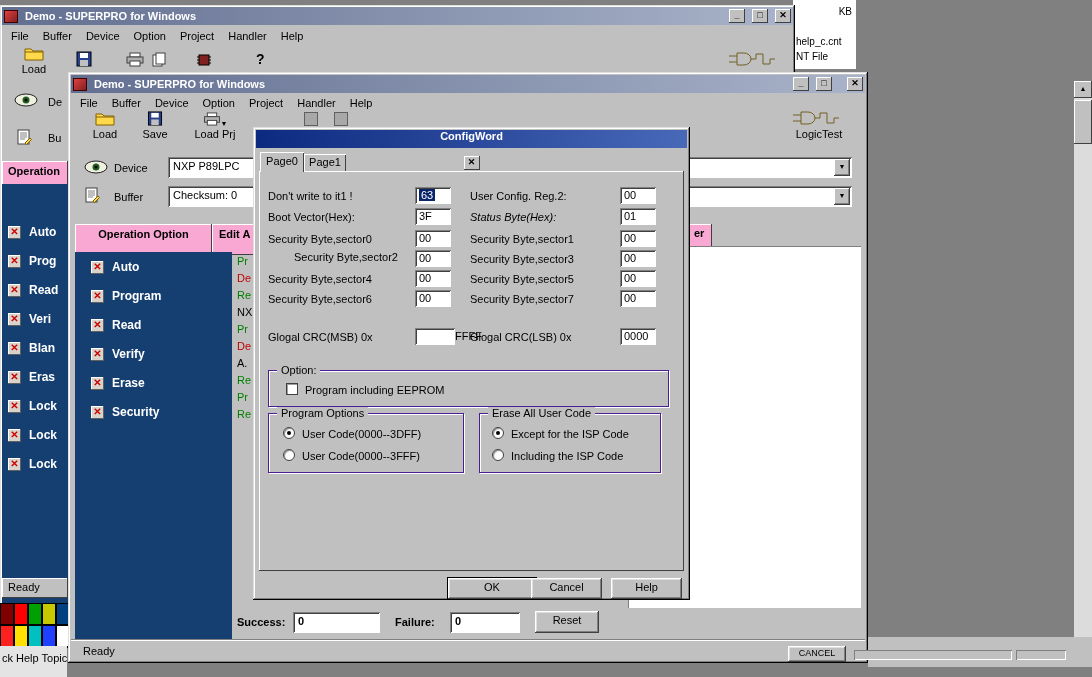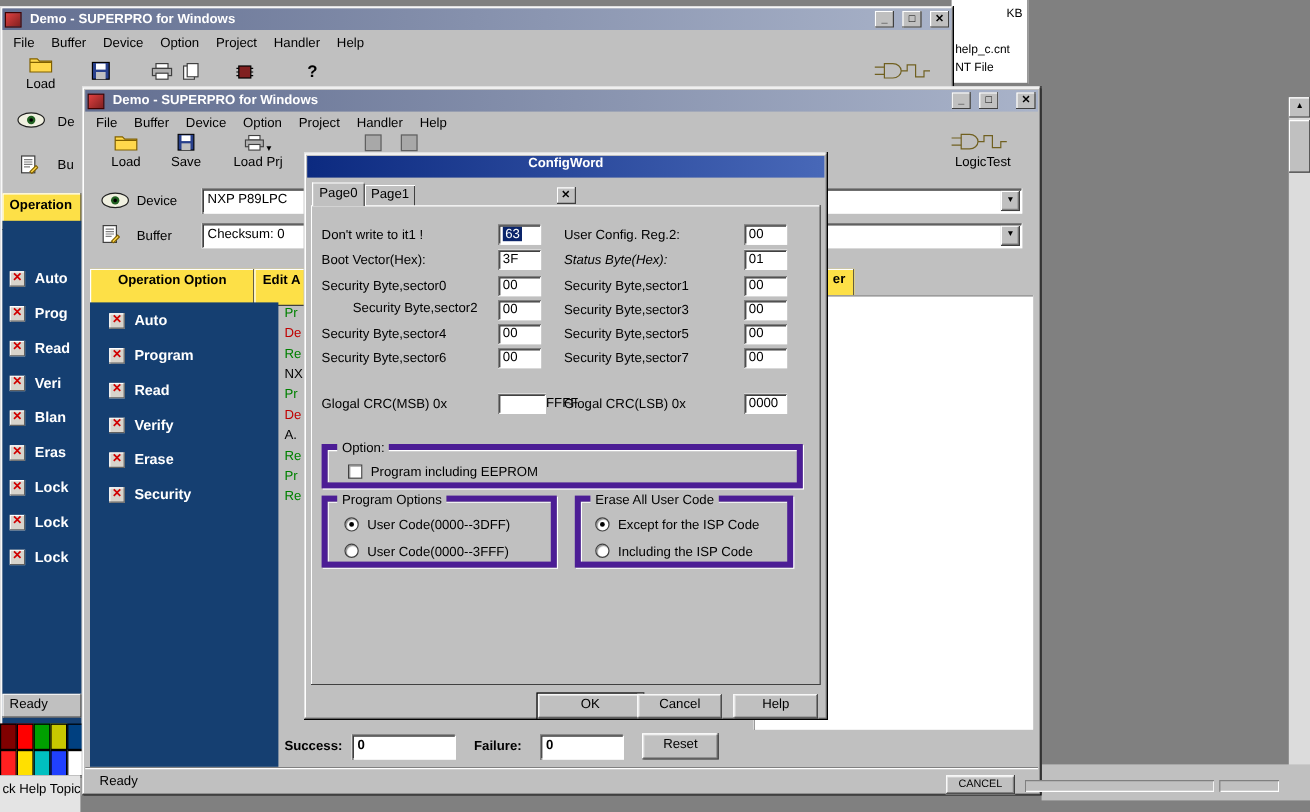--- a/index.html
+++ b/index.html
@@ -17,26 +17,26 @@
 .tb-grad-dlg{background:linear-gradient(90deg,#0c2a80,#4868b8);}
 .tb-sp{flex:1;}
 .tb-btn{width:16px;height:14px;background:#c0c0c0;box-shadow:inset -1px -1px 0 #404040,inset 1px 1px 0 #fff;font-size:9px;line-height:13px;text-align:center;color:#000;font-weight:bold;flex:0 0 auto;}
 .appicon{width:14px;height:13px;background:linear-gradient(135deg,#e04040,#802020);border:1px solid #400000;flex:0 0 auto;}
 .menubar{position:absolute;display:flex;align-items:center;height:17px;}
 .menu-item{padding:2px 7px;white-space:nowrap;}
 .toolgroup{position:absolute;text-align:center;}
 .navy{background:#153f71;}
 .op-item{position:absolute;display:flex;align-items:center;gap:8px;color:#fff;font-weight:bold;font-size:12px;white-space:nowrap;}
 .op-icon{width:13px;height:13px;background:#d8d4cc;box-shadow:inset -1px -1px 0 #606060,inset 1px 1px 0 #fff;color:#d00000;font-size:10px;font-weight:bold;line-height:12px;text-align:center;flex:0 0 auto;}
-.hdr-cell{position:absolute;height:31px;background:#fde047;box-shadow:inset -1px -1px 0 #404040,inset 1px 1px 0 #fff;font-weight:bold;line-height:21px;text-align:center;white-space:nowrap;overflow:hidden;}
+.hdr-cell{position:absolute;height:31px;background:#f9a8d4;box-shadow:inset -1px -1px 0 #404040,inset 1px 1px 0 #fff;font-weight:bold;line-height:21px;text-align:center;white-space:nowrap;overflow:hidden;}
 .field{background:#fff;box-shadow:inset 1px 1px 0 #808080,inset -1px -1px 0 #fff,inset 2px 2px 0 #404040;padding:3px 0 0 5px;line-height:13px;white-space:nowrap;overflow:hidden;}
 .dlg-box{position:absolute;width:36px;height:17px;background:#fff;box-shadow:inset 1px 1px 0 #808080,inset -1px -1px 0 #fff,inset 2px 2px 0 #404040;padding:2px 0 0 4px;line-height:12px;}
 .dlg-label{position:absolute;white-space:nowrap;}
 .sel{background:#0a246a;color:#fff;padding:0 2px;}
-.grp{position:absolute;border:5px solid #4c1d95;box-shadow:inset 1px 1px 0 #fff,1px 1px 0 #fff;}
+.grp{position:absolute;border:1px solid #4c1d95;box-shadow:inset 1px 1px 0 #fff,1px 1px 0 #fff;}
 .grp-legend{position:absolute;top:-7px;left:8px;background:#c0c0c0;padding:0 4px;white-space:nowrap;}
 .radio{position:absolute;width:12px;height:12px;border-radius:50%;background:#fff;border:1px solid #404040;box-shadow:inset 1px 1px 1px #909090;}
 .radio.sel-r::after{content:"";position:absolute;left:3px;top:3px;width:4px;height:4px;border-radius:50%;background:#000;}
 .checkbox{position:absolute;width:12px;height:12px;background:#fff;border:1px solid #404040;box-shadow:inset 1px 1px 0 #a0a0a0;}
 .tab{position:absolute;background:#c0c0c0;box-shadow:inset 1px 0 0 #fff,inset 0 1px 0 #fff,inset -1px 0 0 #404040;text-align:center;line-height:19px;}
 .combo-arrow{position:absolute;right:2px;top:2px;bottom:2px;width:16px;background:#c0c0c0;box-shadow:inset -1px -1px 0 #404040,inset 1px 1px 0 #fff,inset -2px -2px 0 #808080;font-size:7px;line-height:16px;text-align:center;}
 .sb-btn{position:absolute;width:18px;height:17px;background:#c0c0c0;box-shadow:inset -1px -1px 0 #404040,inset 1px 1px 0 #fff;font-size:7px;text-align:center;line-height:16px;}
 .statusbar{position:absolute;background:#c0c0c0;box-shadow:inset 0 1px 0 #808080,inset 0 2px 0 #fff;}
 .nowrap{white-space:nowrap;}
 </style>

